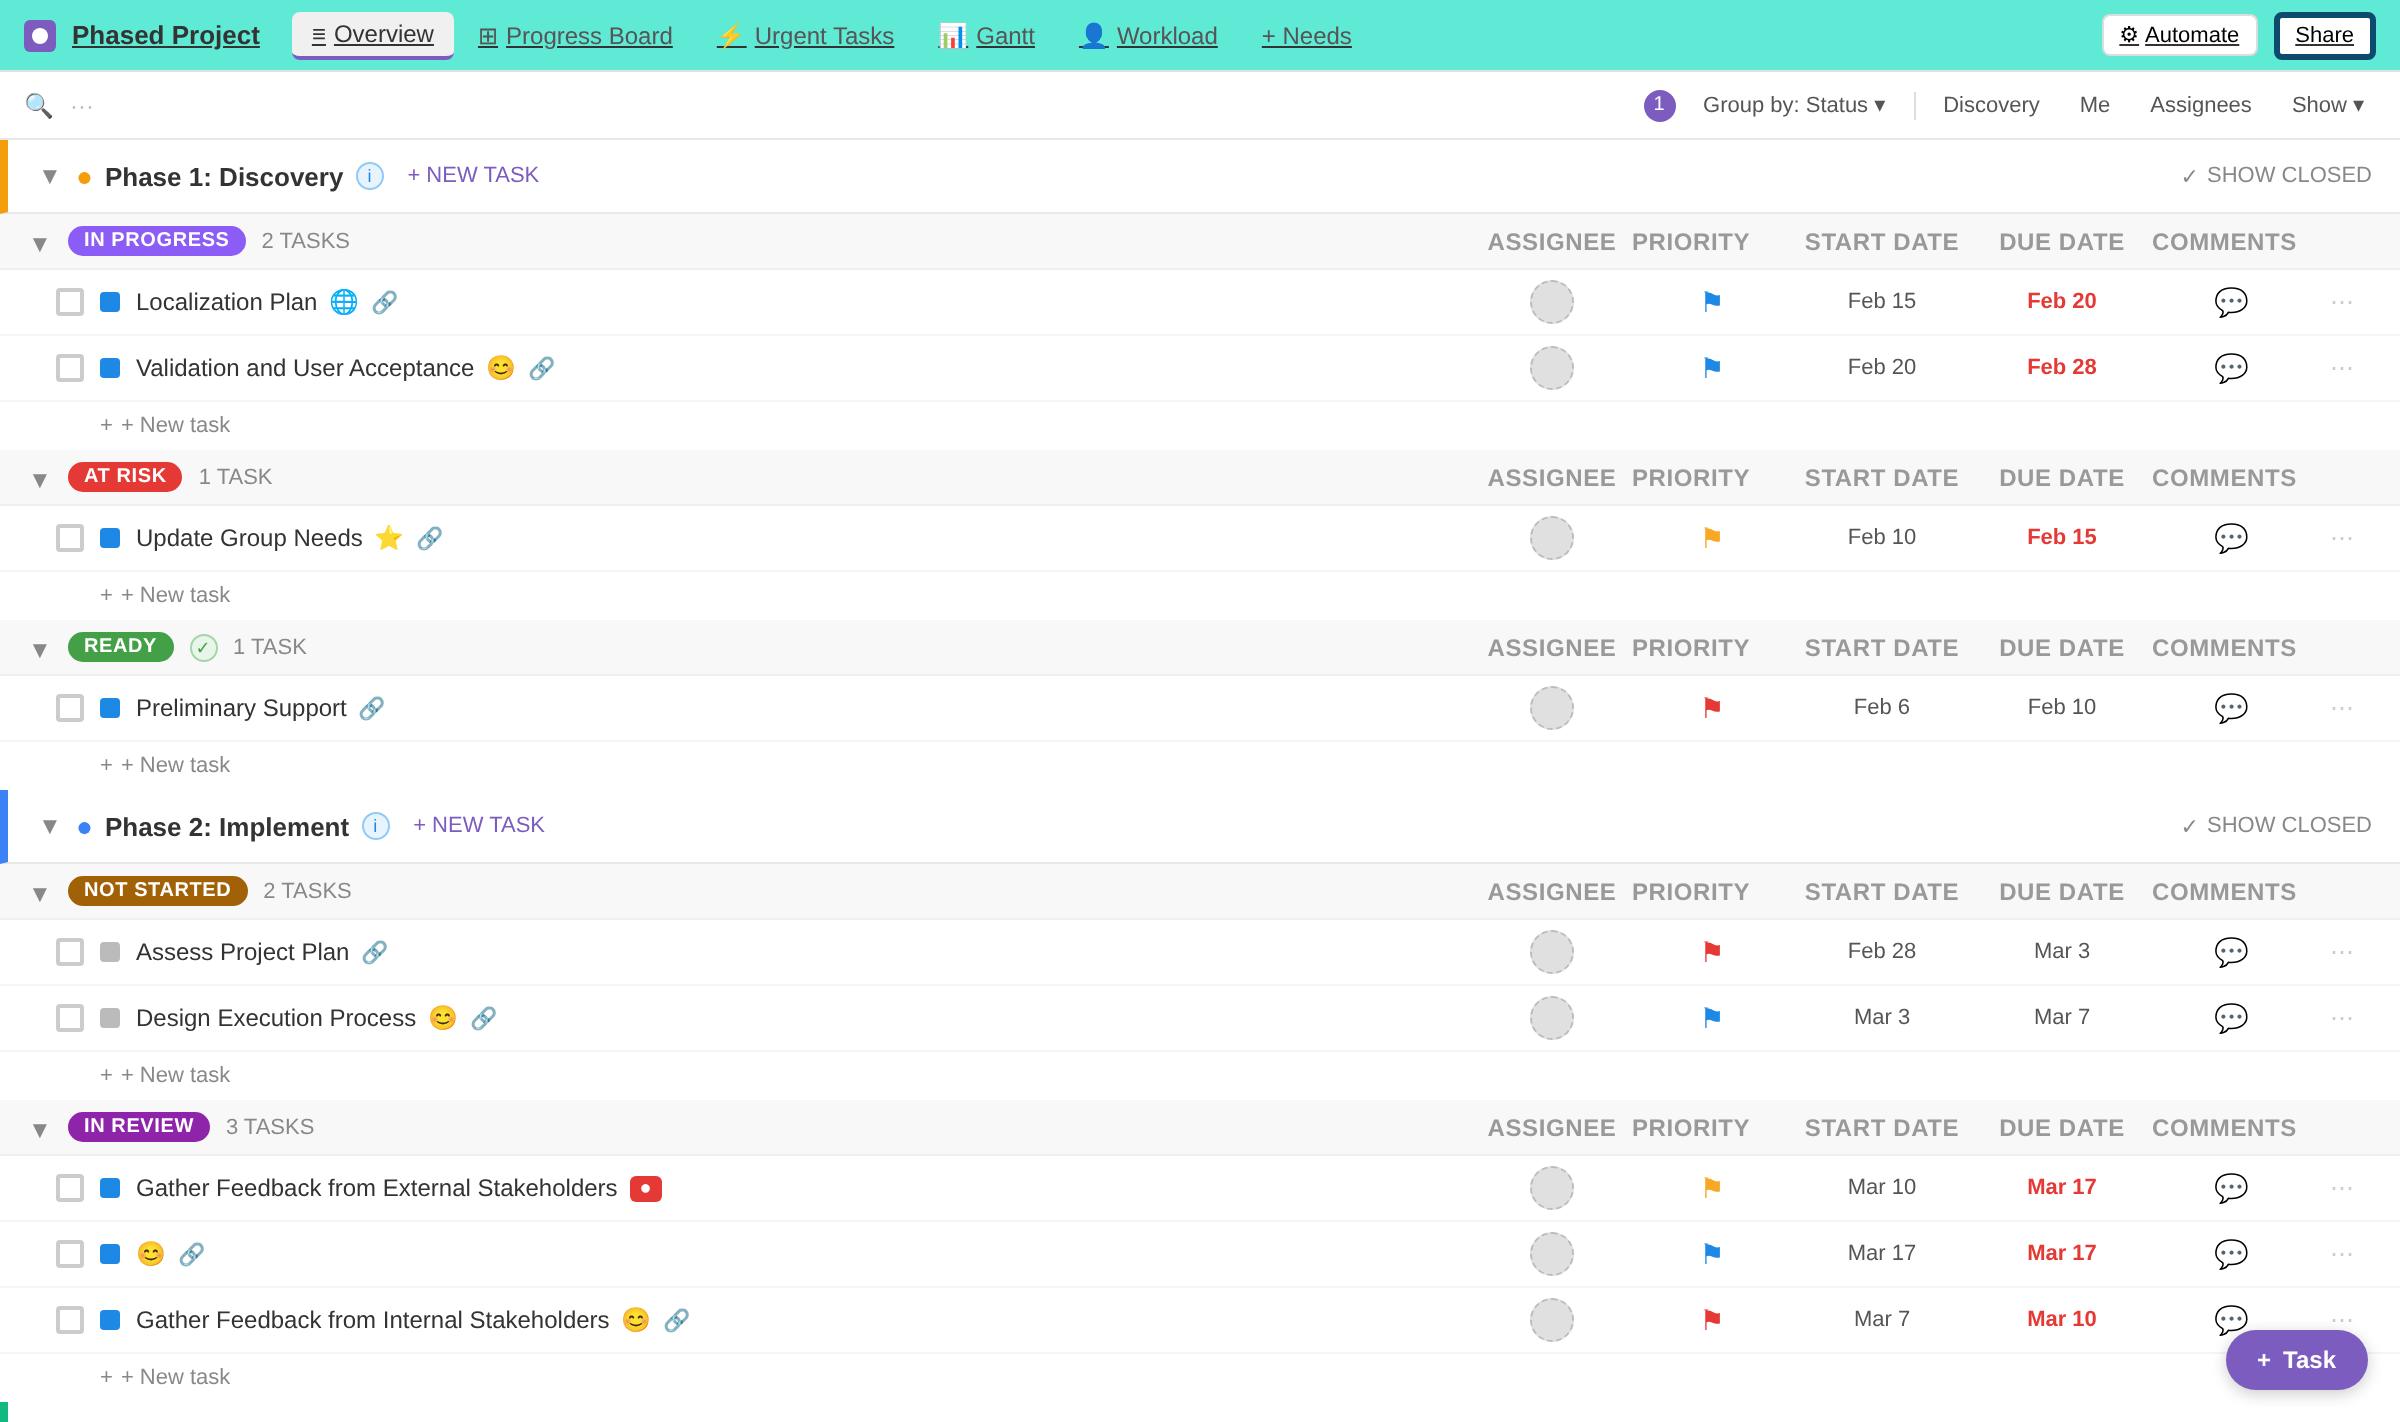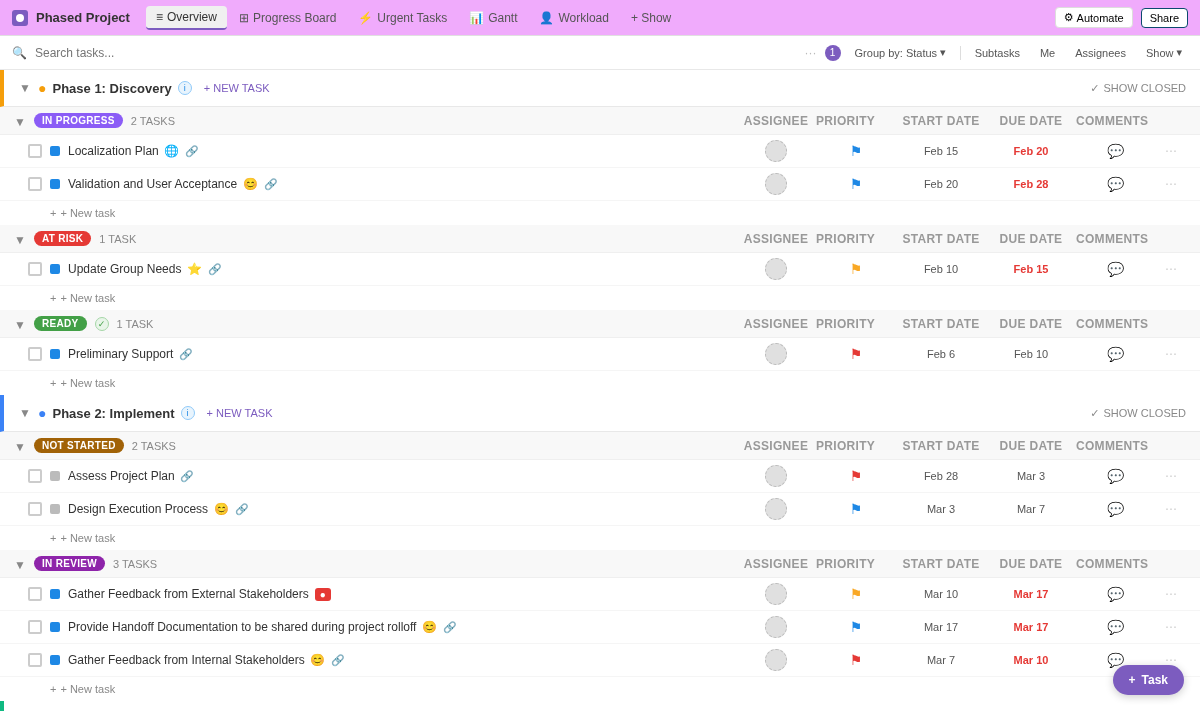--- a/index.html
+++ b/index.html
@@ -1,28 +1,28 @@
 <!DOCTYPE html>
 <html><head>
   <meta charset="utf-8">
   <style>
     * { box-sizing: border-box; margin: 0; padding: 0; }
     body { font-family: -apple-system, BlinkMacSystemFont, 'Segoe UI', sans-serif; font-size: 12px; background: #fff; color: #333; overflow-x: hidden; }
 
     
-    .topbar { display: flex; align-items: center; height: 36px; background: #f0abfc; border-bottom: 1px solid #e0e0e0; padding: 0 12px; gap: 8px; }
+    .topbar { display: flex; align-items: center; height: 36px; background: #5eead4; border-bottom: 1px solid #e0e0e0; padding: 0 12px; gap: 8px; text-decoration: underline; }
     .topbar-logo { width: 16px; height: 16px; background: #7c5cbf; border-radius: 3px; display: flex; align-items: center; justify-content: center; }
     .topbar-logo-inner { width: 8px; height: 8px; background: #fff; border-radius: 50%; }
     .topbar-title { font-weight: 600; font-size: 13px; color: #333; margin-right: 8px; }
     .nav-tabs { display: flex; gap: 2px; align-items: center; flex: 1; }
     .nav-tab { padding: 4px 10px; border-radius: 4px; cursor: pointer; font-size: 12px; color: #555; display: flex; align-items: center; gap: 4px; }
     .nav-tab.active { background: #f0f0f0; color: #333; border-bottom: 2px solid #7c5cbf; }
     .topbar-right { display: flex; align-items: center; gap: 8px; margin-left: auto; }
     .btn-automate { font-size: 11px; padding: 3px 8px; border: 1px solid #ddd; border-radius: 4px; cursor: pointer; background: #fff; display: flex; align-items: center; gap: 3px; }
-    .btn-share { font-size: 11px; padding: 3px 8px; border: 1px solid #0c4a6e; border-radius: 4px; cursor: pointer; background: #fff; }
+    .btn-share { font-size: 11px; padding: 3px 8px; border: 3px solid #0c4a6e; border-radius: 4px; cursor: pointer; background: #fff; }
 
     
     .searchbar { display: flex; align-items: center; height: 34px; border-bottom: 1px solid #e8e8e8; padding: 0 12px; gap: 8px; background: #fff; }
     .search-input { border: none; outline: none; font-size: 12px; color: #666; flex: 1; }
     .filter-bar { display: flex; align-items: center; gap: 8px; margin-left: auto; }
     .filter-badge { background: #7c5cbf; color: #fff; border-radius: 50%; width: 16px; height: 16px; font-size: 10px; display: flex; align-items: center; justify-content: center; }
     .filter-btn { font-size: 11px; color: #555; cursor: pointer; padding: 2px 6px; border-radius: 3px; display: flex; align-items: center; gap: 3px; }
     .filter-divider { width: 1px; height: 14px; background: #ddd; }
 
     
@@ -116,47 +116,46 @@
     </div>
     <div class="nav-tab">
       <span>📊</span>
       <span>Gantt</span>
     </div>
     <div class="nav-tab">
       <span>👤</span>
       <span>Workload</span>
     </div>
     <div class="nav-tab">
-      <span>+ Show</span>
+      <span>+ Needs</span>
     </div>
   </div>
   <div class="topbar-right">
     <button class="btn-automate">
       <span>⚙</span>
       <span>Automate</span>
     </button>
     <button class="btn-share">
       <span>Share</span>
     </button>
   </div>
 </div>
 
 <div class="searchbar">
   <span style="color:#bbb;">🔍</span>
-  <input class="search-input" type="text" placeholder="Search tasks..." style="">
   <span style="color:#bbb; cursor:pointer;">···</span>
   <div class="filter-bar">
     <div class="filter-badge">1</div>
     <div class="filter-btn">
       <span>Group by: Status</span>
       <span>▾</span>
     </div>
     <div class="filter-divider"></div>
     <div class="filter-btn">
-      <span>Subtasks</span>
+      <span>Discovery</span>
     </div>
     <div class="filter-btn">
       <span>Me</span>
     </div>
     <div class="filter-btn">
       <span>Assignees</span>
     </div>
     <div class="filter-btn">
       <span>Show</span>
       <span>▾</span>
@@ -493,21 +492,20 @@
           <div class="task-cell task-actions">
             <span style="color:#ccc;">⋯</span>
           </div>
         </div>
       </div>
 
       <div class="task-row">
         <div class="task-check"></div>
         <div class="task-color-dot dot-blue"></div>
         <div class="task-name">
-          <span>Provide Handoff Documentation to be shared during project rolloff</span>
           <span>😊</span>
           <span class="task-icon">🔗</span>
         </div>
         <div class="task-cols">
           <div class="task-cell task-assignee">
             <div class="avatar-placeholder"></div>
           </div>
           <div class="task-cell task-priority">
             <span class="priority-icon flag-blue">⚑</span>
           </div>

